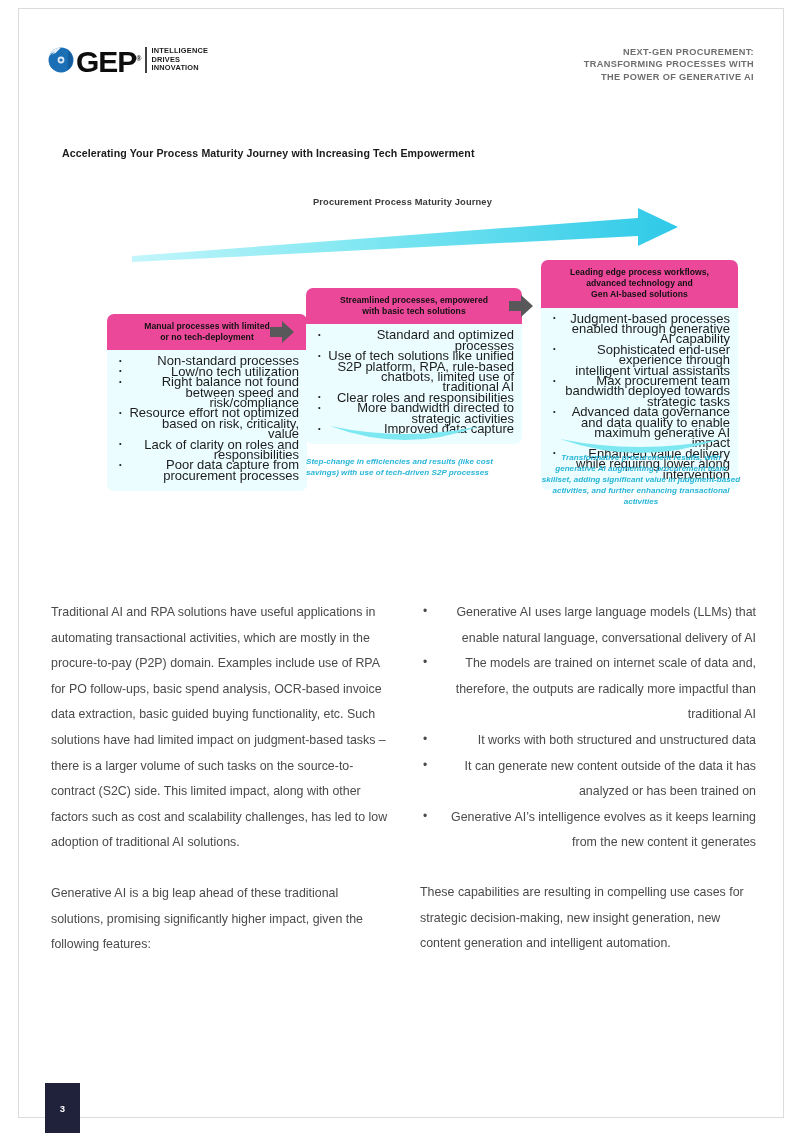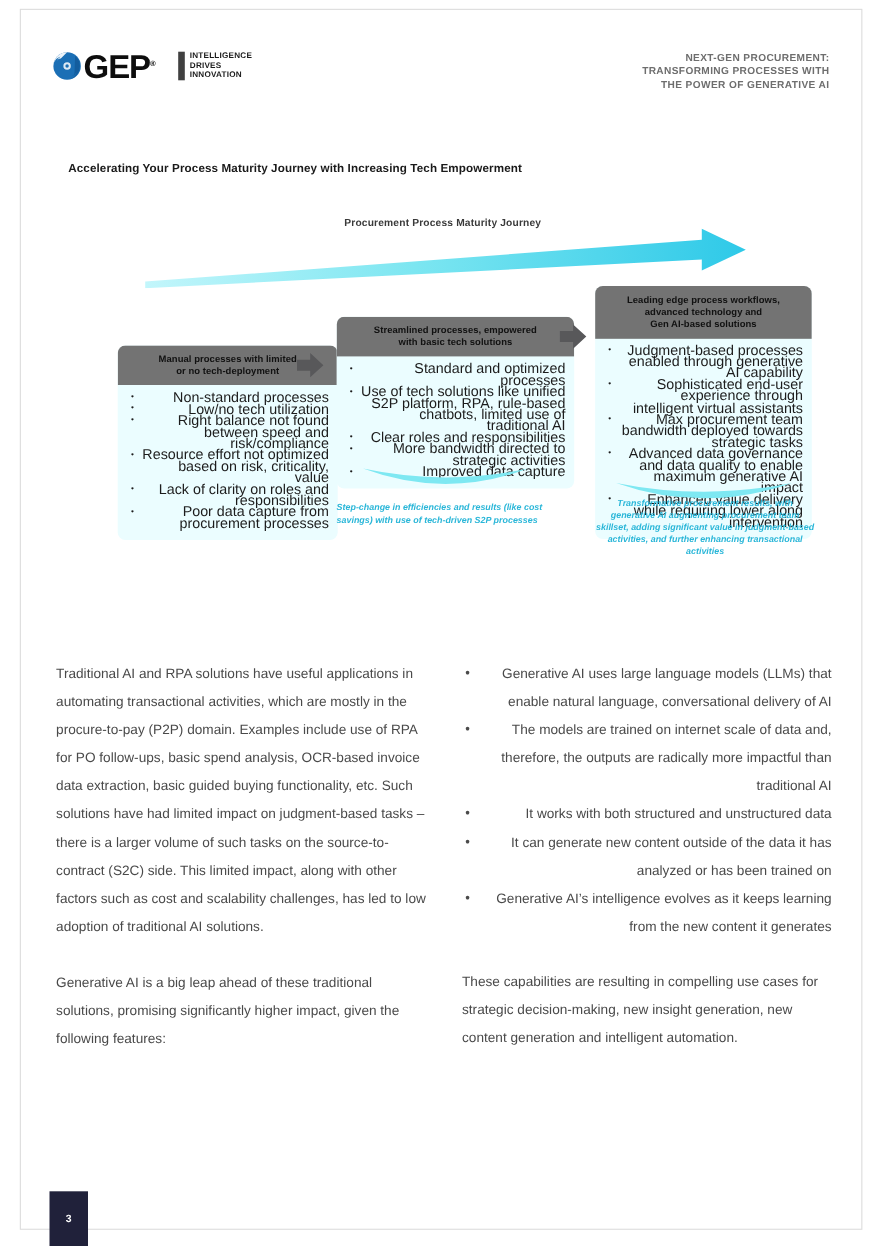--- a/index.html
+++ b/index.html
@@ -53,22 +53,22 @@
     color: #0d0d0d;
     line-height: 28px;
   }
   .logo-tm {
     font-size: 7px;
     vertical-align: super;
     font-weight: bold;
     color: #0d0d0d;
   }
   .logo-tag {
-    border-left: 6px solid #404040;
-    margin-left: 21px;
+    border-left: 2px solid #404040;
+    margin-left: 4px;
     padding-left: 5px;
     font-size: 7.4px;
     font-weight: bold;
     line-height: 8.6px;
     letter-spacing: 0.2px;
     color: #1a1a1a;
     text-transform: uppercase;
   }
   .header-title {
     position: absolute;
@@ -115,21 +115,21 @@
 
   
   .mbox {
     position: absolute;
     border-radius: 7px;
     overflow: hidden;
     background: #ebfdff;
     box-shadow: 0 0 0 0 rgba(0,0,0,0);
   }
   .mbox-head {
-    background: #737373;
+    background: #ec4899;
     color: #111111;
     font-size: 8.6px;
     font-weight: bold;
     line-height: 11.2px;
     text-align: center;
     padding: 7px 8px 7px 8px;
     letter-spacing: 0.05px;
   }
   .mbox-body {
     padding: 6px 8px 10px 10px;

